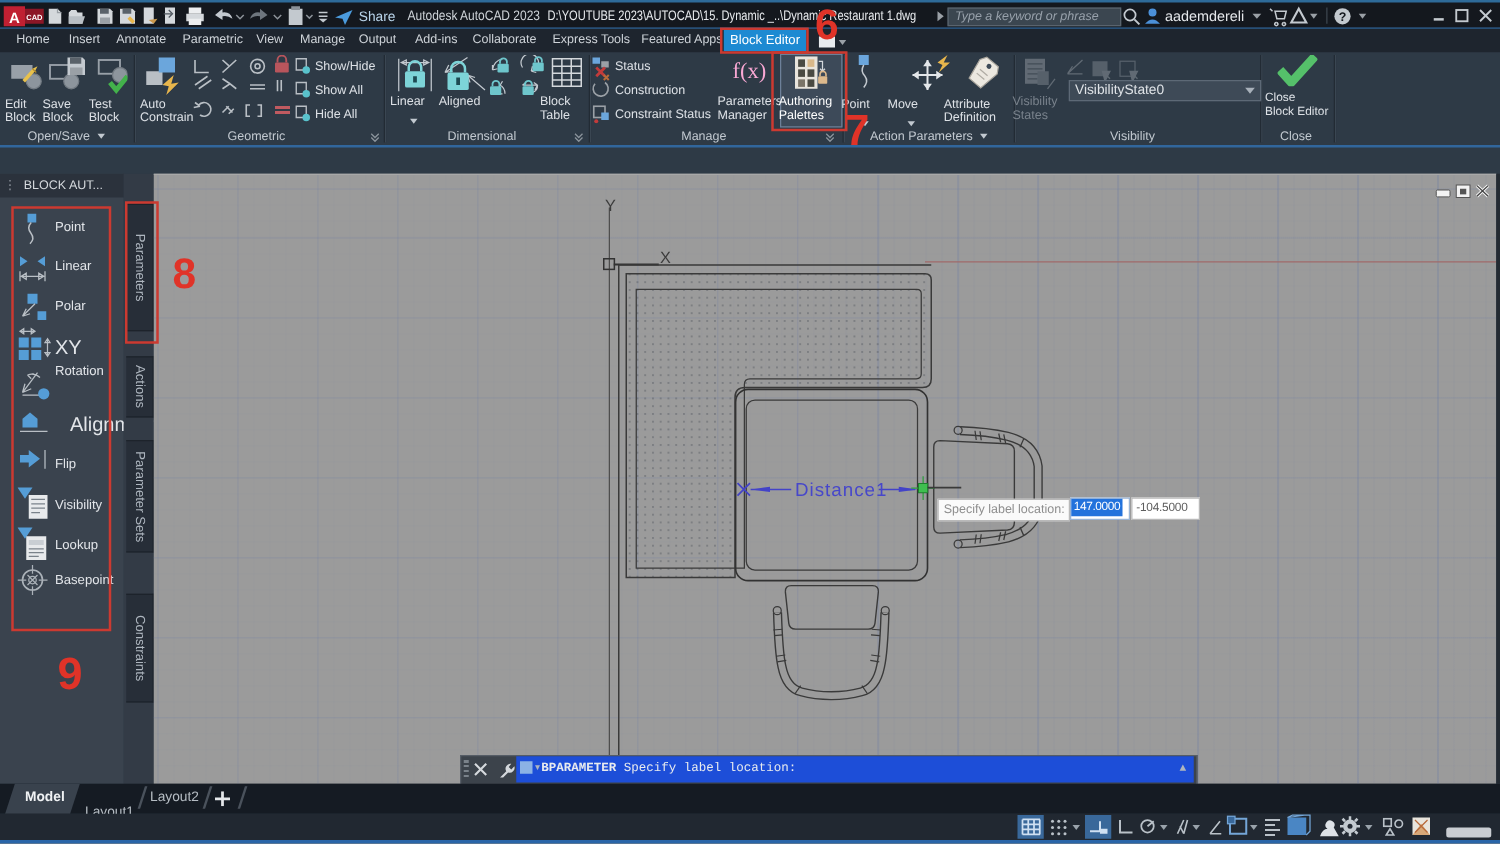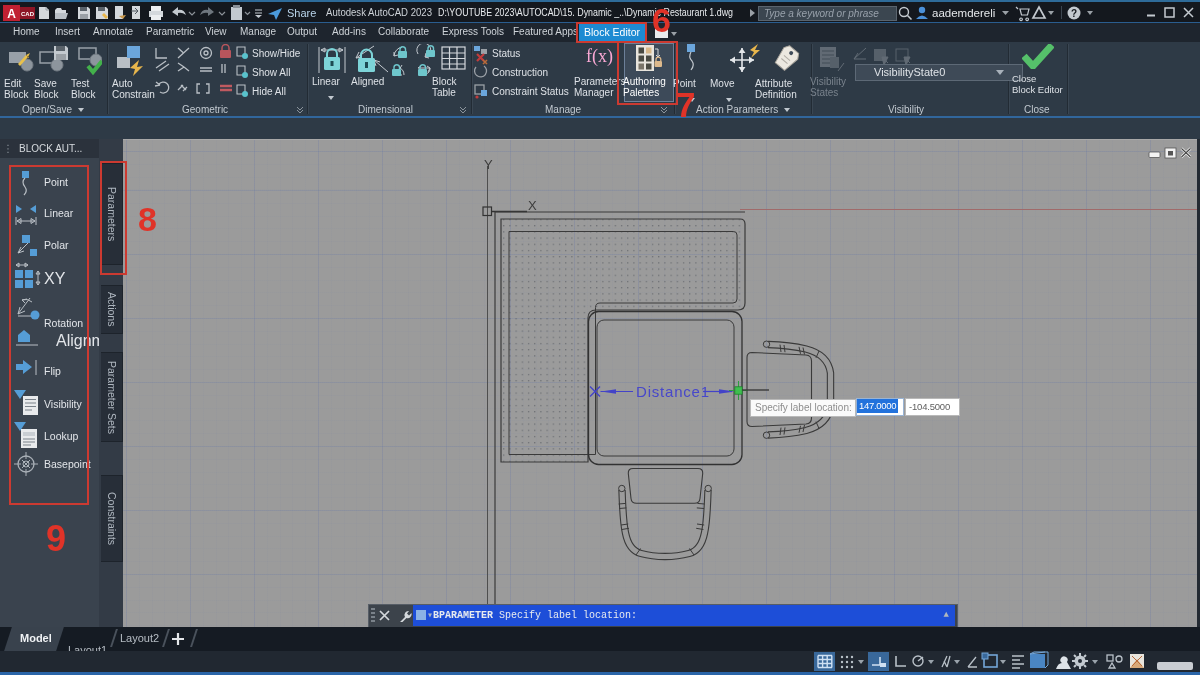--- a/index.html
+++ b/index.html
@@ -301,21 +301,21 @@
         <rect x="12" y="12" width="9" height="11" fill="#8d959d"></rect>
         <path d="M20 26 l6 -8" stroke="#a8aeb4"></path>
         <path d="M36 14 l12 -11 m-12 11 l12 0 m-12 0 l4 -6" stroke="#a8aeb4" fill="none"></path>
         <rect x="56" y="4" width="12" height="12" fill="#8d959d"></rect>
           <path d="M64 12 l6 6 m0 -6 l-4 8 -2 -8z" stroke="#a8aeb4" fill="#a8aeb4"></path>
         <rect x="78" y="4" width="12" height="12" fill="none" stroke="#8d959d"></rect>
           <path d="M86 12 l6 6 m0 -6 l-4 8 -2 -8z" stroke="#a8aeb4" fill="#a8aeb4"></path>
       </g>
     </svg>
     <div class="btxt" style="left:810px;top:34px;width:48px;color:#79828c">Visibility<br>States</div>
-    <div class="abs" style="left:855px;top:22px;width:148px;height:15px;background:#3e4a57;border:1px solid #5d6976;color:#dfe3e7;font-size:11px;line-height:15px;padding-left:18px;">VisibilityState0</div>
+    <div class="abs" style="left:855px;top:22px;width:148px;height:15px;background:#3e4a57;border:1px solid #5d6976;color:#dfe3e7;font-size:11px;line-height:15px;padding-left:4px;">VisibilityState0</div>
     <svg class="abs" style="left:996px;top:28px" width="8" height="6" viewBox="0 0 8 6">
         <path d="M0 0 l4 5 4 -5z" fill="#a8b1ba"></path>
       </svg>
     <div class="plabel" style="left:888px">Visibility</div>
 
     <svg class="abs" style="left:1022px;top:2px" width="32" height="25" viewBox="0 0 32 25">
       <path d="M2 12 l9 10 L30 1" stroke="#55c06a" stroke-width="7" fill="none"></path>
     </svg>
     <div class="btxt" style="left:1012px;top:31px;width:52px;font-size:9.5px;">Close<br>Block Editor</div>
     <div class="plabel" style="left:1024px">Close</div>
@@ -381,21 +381,21 @@
       <g transform="translate(0,289)">
           <circle cx="12" cy="12" r="8" fill="none" stroke="#aab1b8" stroke-width="1.3"></circle>
           <circle cx="12" cy="12" r="3" fill="none" stroke="#aab1b8"></circle>
           <path d="M12 0 v7 M12 17 v7 M0 12 h7 M17 12 h7 M8 8 l8 8 M16 8 l-8 8" stroke="#aab1b8"></path>
         </g>
     </svg>
     <div class="abs" style="left:44px;top:37px;color:#e2e5e9;font-size:10.5px;">Point</div>
     <div class="abs" style="left:44px;top:68px;color:#e2e5e9;font-size:10.5px;">Linear</div>
     <div class="abs" style="left:44px;top:100px;color:#e2e5e9;font-size:10.5px;">Polar</div>
     <div class="abs" style="left:44px;top:131px;color:#e2e5e9;font-size:16px;">XY</div>
-    <div class="abs" style="left:44px;top:178px;color:#e2e5e9;font-size:10.5px;">Rotation</div>
+    <div class="abs" style="left:44px;top:152px;color:#e2e5e9;font-size:10.5px;">Rotation</div>
     <div class="abs" style="left:56px;top:193px;color:#e2e5e9;font-size:16px;">Alignment</div>
     <div class="abs" style="left:44px;top:226px;color:#e2e5e9;font-size:10.5px;">Flip</div>
     <div class="abs" style="left:44px;top:259px;color:#e2e5e9;font-size:10.5px;">Visibility</div>
     <div class="abs" style="left:44px;top:291px;color:#e2e5e9;font-size:10.5px;">Lookup</div>
     <div class="abs" style="left:44px;top:319px;color:#e2e5e9;font-size:10.5px;">Basepoint</div>
   </div>
   <div id="vtabs">
     <div class="vtab" style="top:24px;height:100px;padding:0;line-height:21px;">Parameters</div>
     <div class="vtab" style="top:146px;height:47px;line-height:21px;">Actions</div>
     <div class="vtab" style="top:213px;height:88px;line-height:21px;">Parameter Sets</div>

